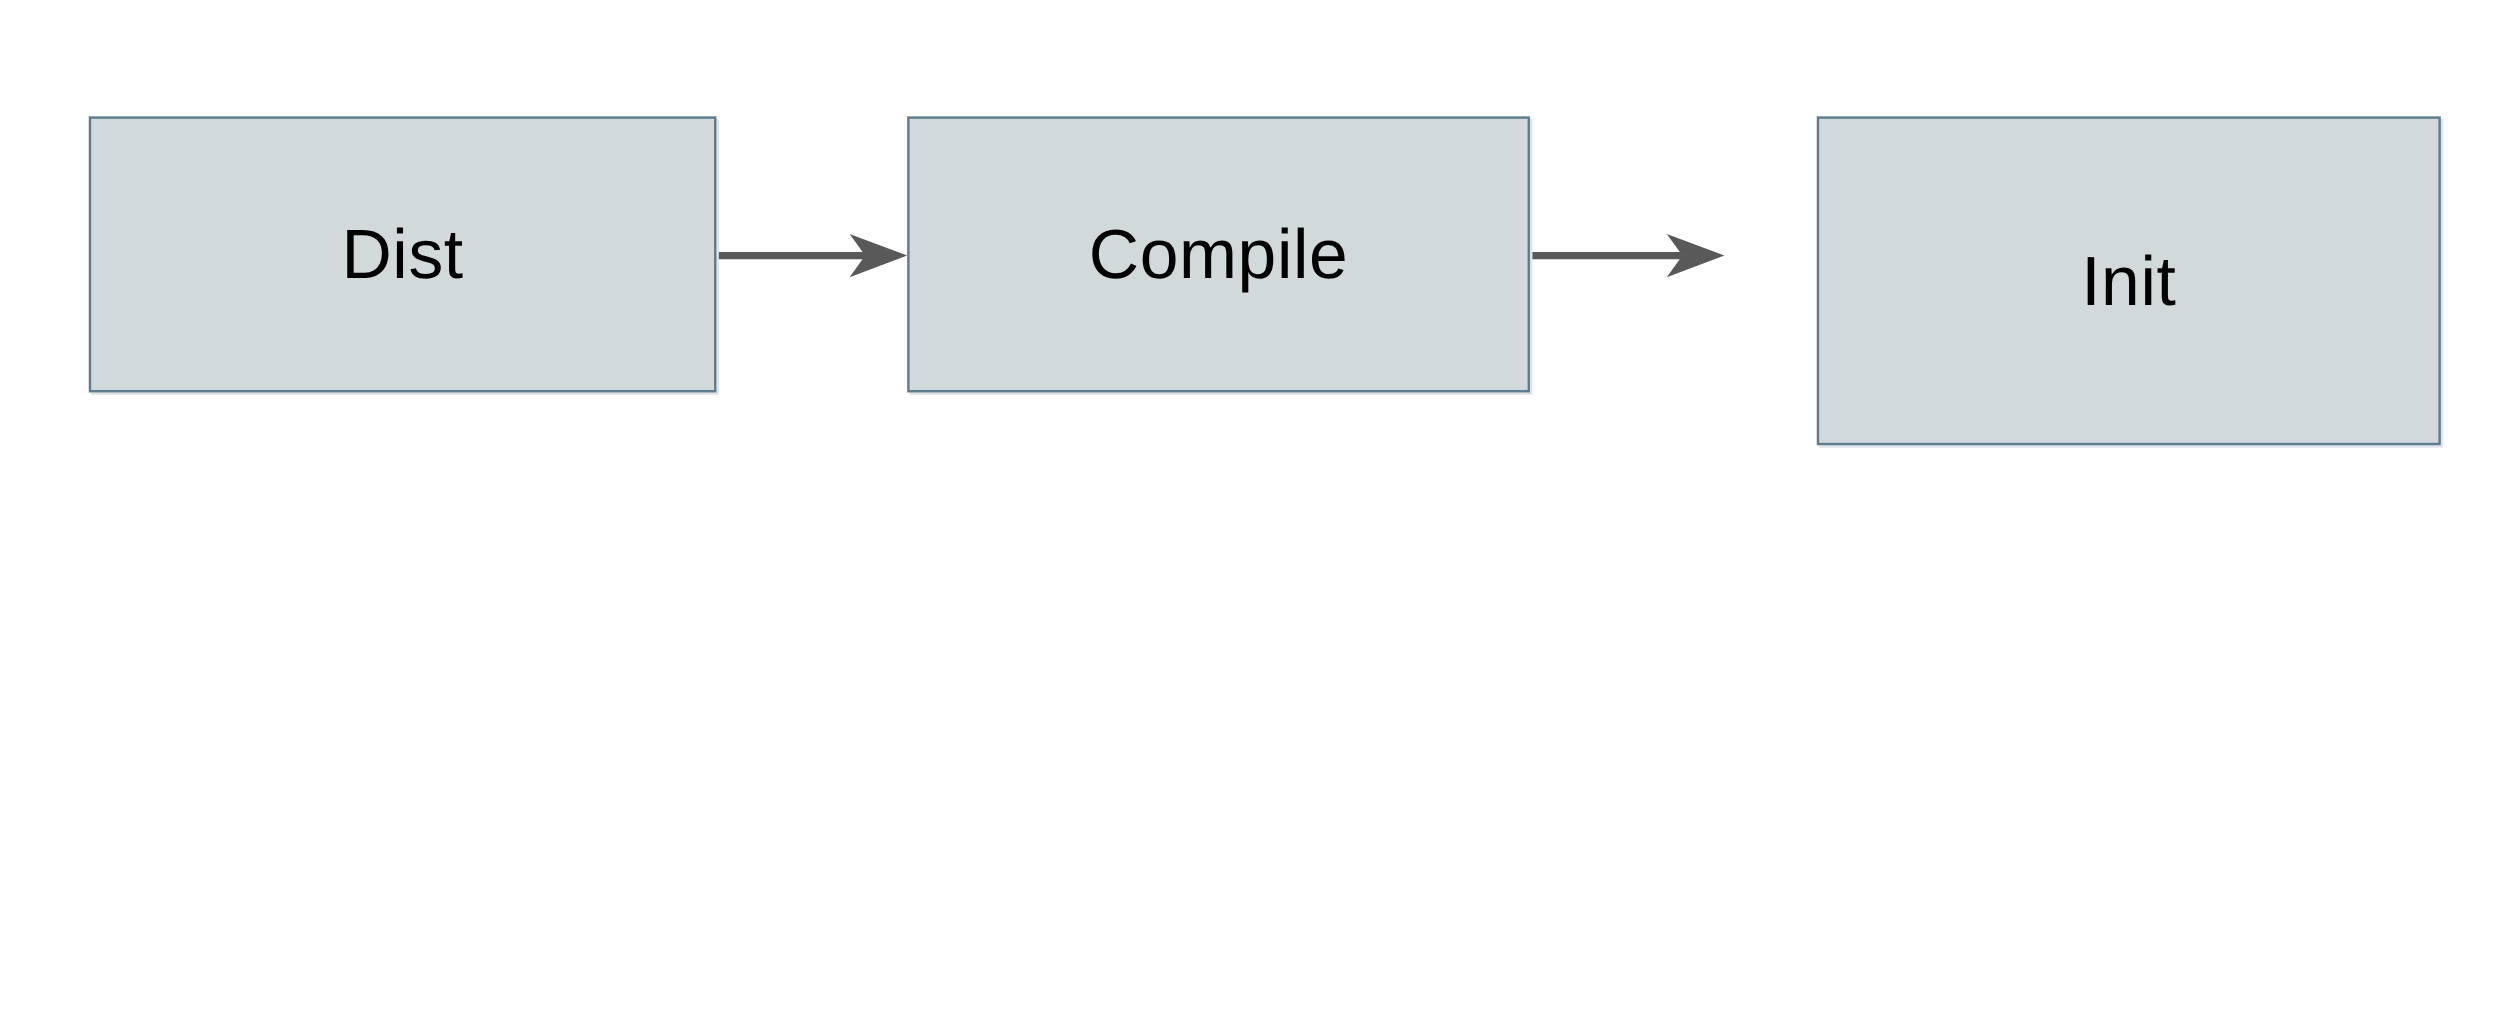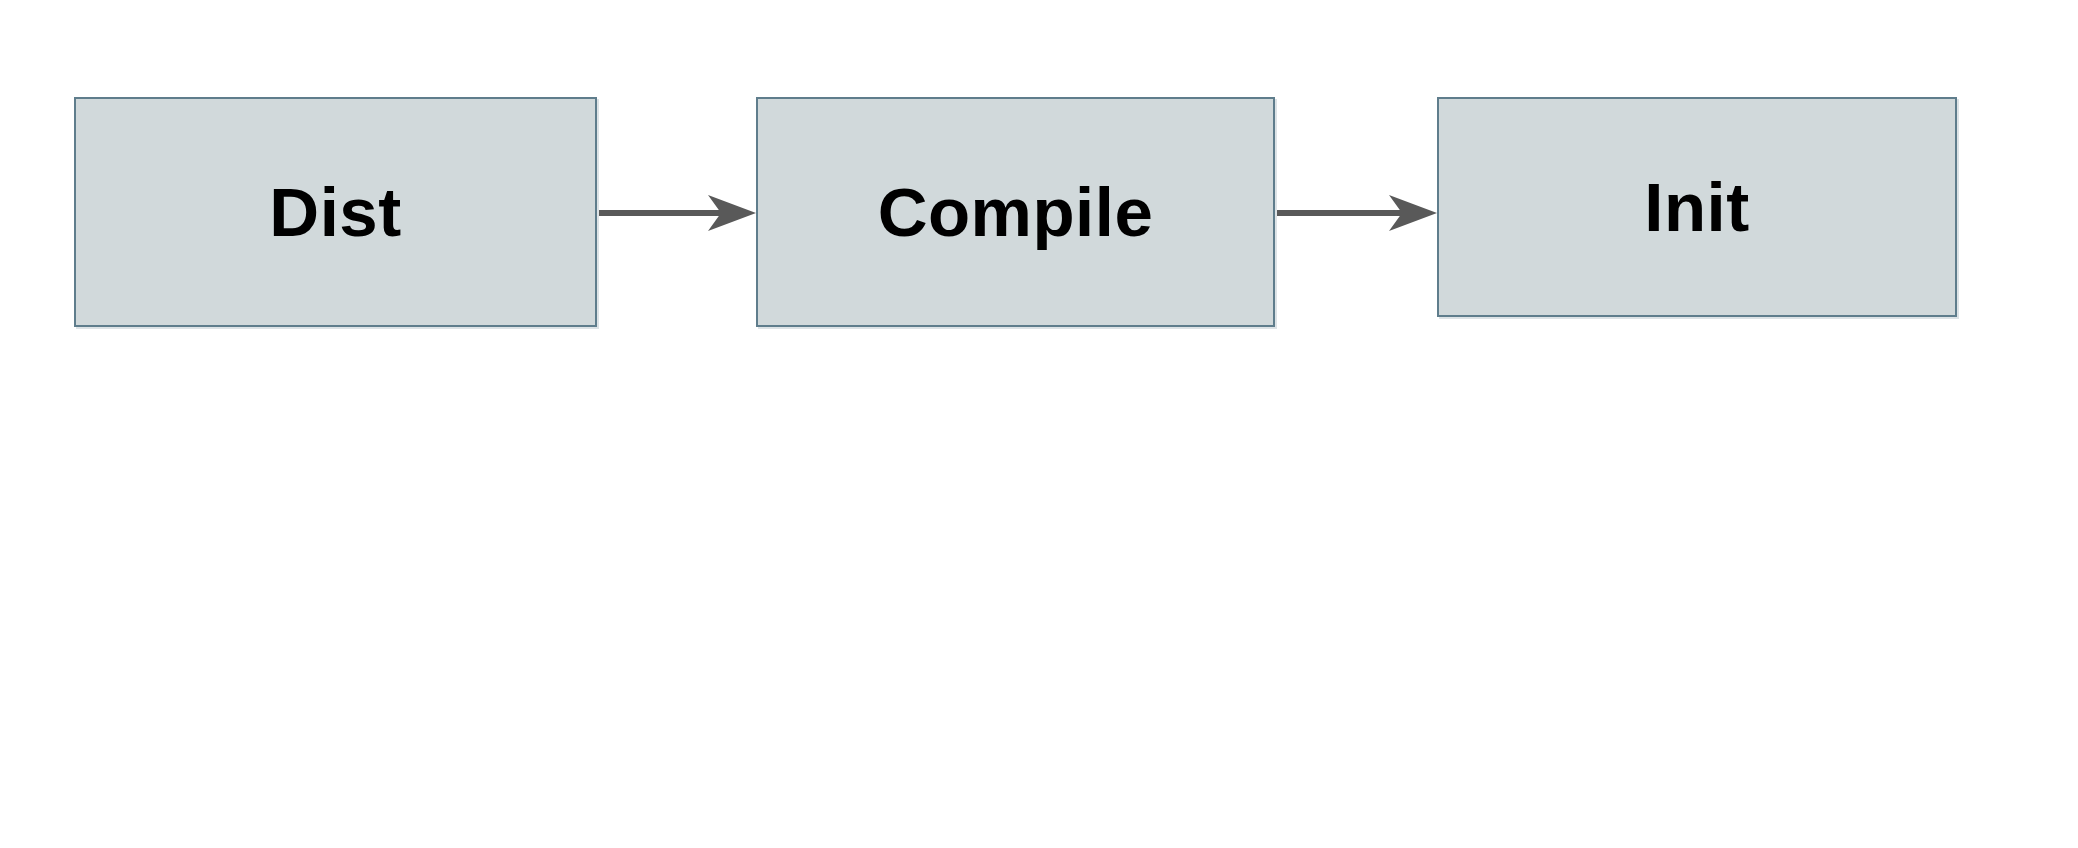--- a/index.html
+++ b/index.html
@@ -22,29 +22,29 @@
   }
   .node {
     position: absolute;
     background: #d1d9db;
     border: 2px solid #5f7d8c;
     box-sizing: border-box;
     display: flex;
     align-items: center;
     justify-content: center;
     color: #000000;
-    font-size: 69px;
-    font-weight: 700;
+    font-size: 58px;
+    font-weight: 400;
     letter-spacing: 0.5px;
     box-shadow: 2px 2px 0 rgba(120, 144, 156, 0.25);
     text-align: right;
   }
   .node-dist    { left: 74px;   top: 97px;  width: 523px; height: 230px; }
   .node-compile { left: 756px;  top: 97px;  width: 519px; height: 230px; }
-  .node-init    { left: 1437px; top: 97px;  width: 520px; height: 220px; }
+  .node-init    { left: 1514px; top: 97px;  width: 520px; height: 274px; }
   .node-clean   { left: 755px;  top: 511px; width: 521px; height: 232px; }
   .edges-layer {
     position: absolute;
     left: 0; top: 0;
     width: 2078px;
     height: 848px;
     pointer-events: none;
   }
 </style>
 </head>

